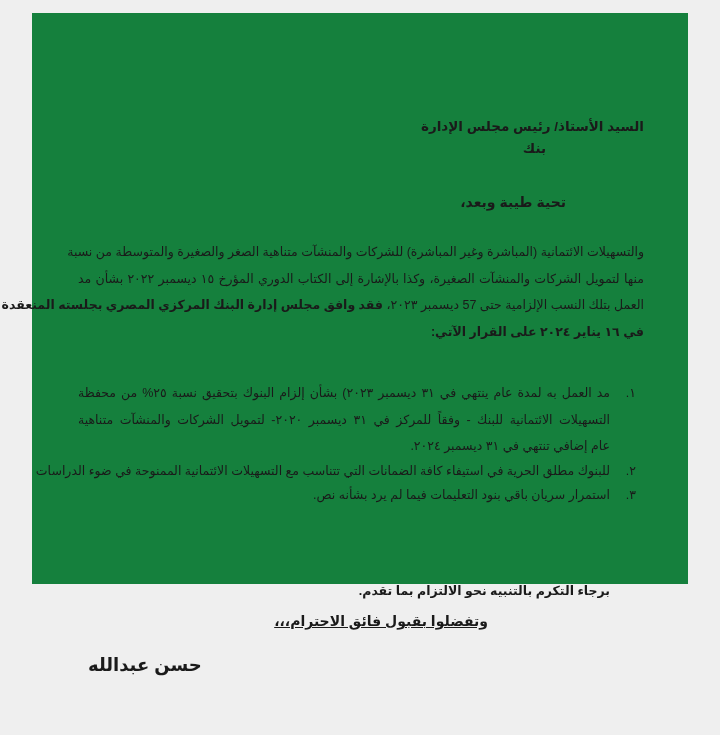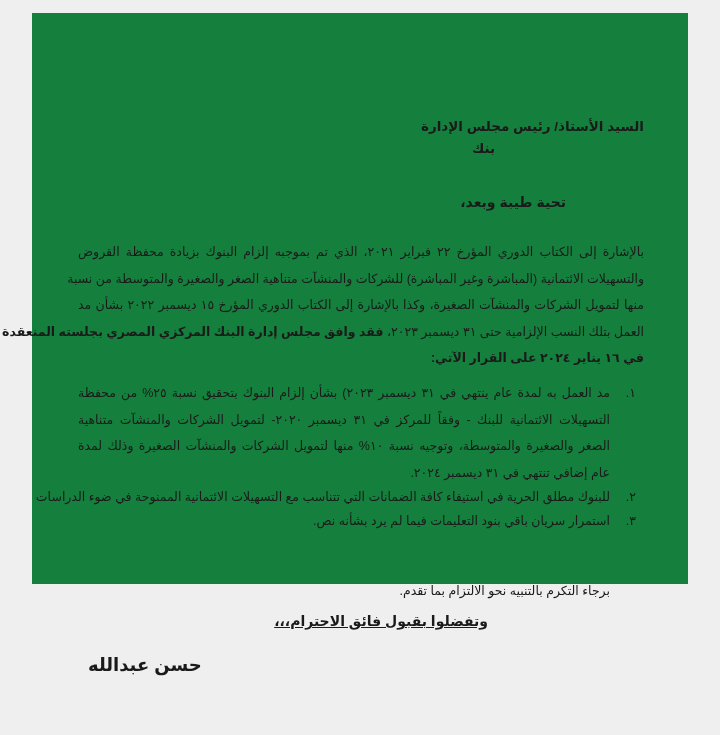--- a/index.html
+++ b/index.html
@@ -35,21 +35,20 @@
     .salutation {
       position: absolute;
       top: 103px;
       right: 0;
       font-weight: bold;
       font-size: 13.5px;
       line-height: 22px;
     }
     .salutation .line2 {
       padding-right: 98px;
-      text-align: center;
     }
     .greeting {
       position: absolute;
       top: 181px;
       right: 78px;
       font-weight: bold;
       font-size: 14px;
     }
     .intro {
       position: absolute;
@@ -98,21 +97,21 @@
     .decision .line.last {
       text-align-last: right;
     }
     .decision.compact .line {
       letter-spacing: -0.3px;
     }
     .closing {
       position: absolute;
       top: 570px;
       right: 34px;
-      font-weight: normal;
+      font-weight: bold;
       font-size: 12.5px;
     }
     .regards {
       position: absolute;
       top: 600px;
       right: 156px;
       font-weight: bold;
       font-size: 14px;
       text-decoration: underline;
     }
@@ -132,33 +131,31 @@
   <div class="doc">
 
     <div class="salutation">
       <div>السيد الأستاذ/ رئيس مجلس الإدارة</div>
       <div class="line2">بنك</div>
     </div>
 
     <div class="greeting">تحية طيبة وبعد،</div>
 
     <div class="intro">
-      <span class="line">بالإشارة إلى الكتاب الدوري المؤرخ ٢٢ فبراير ٢٠٢١، الذي تم بموجبه إلزام البنوك بزيادة محفظة القروض</span>
       <span class="line">والتسهيلات الائتمانية (المباشرة وغير المباشرة) للشركات والمنشآت متناهية الصغر والصغيرة والمتوسطة من نسبة</span>
       <span class="line">منها لتمويل الشركات والمنشآت الصغيرة، وكذا بالإشارة إلى الكتاب الدوري المؤرخ ١٥ ديسمبر ٢٠٢٢ بشأن مد</span>
-      <span class="line"><span>العمل بتلك النسب الإلزامية حتى ٣١ ديسمبر ٢٠٢٣، </span><span class="bold">فقد وافق مجلس إدارة البنك المركزي المصري بجلسته المنعقدة</span></span>
+      <span class="line"><span>العمل بتلك النسب الإلزامية حتى 57 ديسمبر ٢٠٢٣، </span><span class="bold">فقد وافق مجلس إدارة البنك المركزي المصري بجلسته المنعقدة</span></span>
       <span class="line last bold">في ١٦ يناير ٢٠٢٤ على القرار الآتي:</span>
     </div>
 
     <ol class="decisions">
       <li class="decision">
         <span class="num">١.</span>
         <span class="line">مد العمل به لمدة عام ينتهي في ٣١ ديسمبر ٢٠٢٣) بشأن إلزام البنوك بتحقيق نسبة ٢٥% من محفظة</span>
         <span class="line">التسهيلات الائتمانية للبنك - وفقاً للمركز في ٣١ ديسمبر ٢٠٢٠- لتمويل الشركات والمنشآت متناهية</span>
-        <span class="line">الصغر والصغيرة والمتوسطة، وتوجيه نسبة ١٠% منها لتمويل الشركات والمنشآت الصغيرة وذلك لمدة</span>
         <span class="line last">عام إضافي تنتهي في ٣١ ديسمبر ٢٠٢٤.</span>
       </li>
       <li class="decision compact" style="line-height:22px;">
         <span class="num">٢.</span>
         <span class="line">للبنوك مطلق الحرية في استيفاء كافة الضمانات التي تتناسب مع التسهيلات الائتمانية الممنوحة في ضوء الدراسات</span>
       </li>
       <li class="decision compact" style="line-height:26px;">
         <span class="num">٣.</span>
         <span class="line last">استمرار سريان باقي بنود التعليمات فيما لم يرد بشأنه نص.</span>
       </li>

